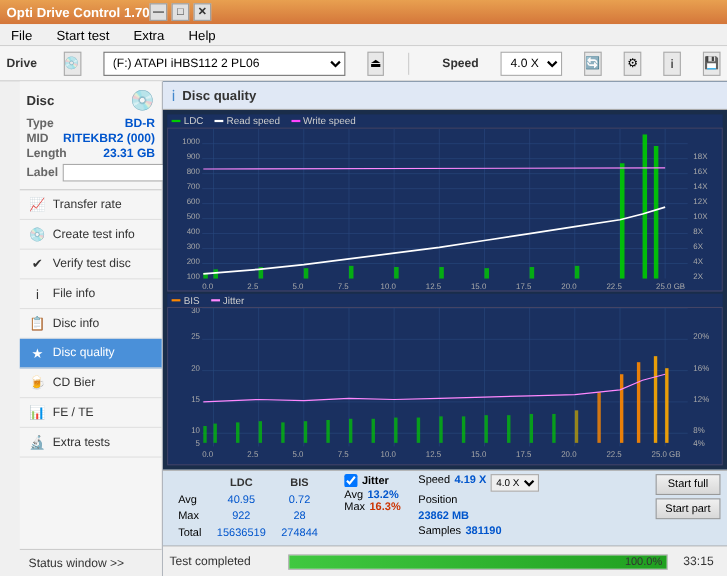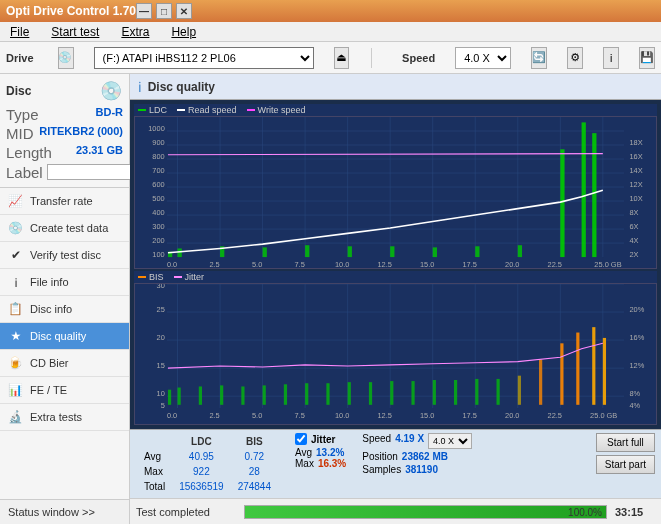--- a/index.html
+++ b/index.html
@@ -31,21 +31,21 @@
     
     .menubar {
       background: #f0f0f0;
       border-bottom: 1px solid #ccc;
       height: 20px;
       display: flex;
       align-items: center;
       padding: 0 4px;
       gap: 10px;
     }
-    .menubar-item { cursor: pointer; padding: 2px 6px; font-size: 12px; text-decoration: underline; }
+    .menubar-item { cursor: pointer; padding: 2px 6px; font-size: 12px; }
 
     
     .drive-toolbar {
       background: #f5f5f5;
       border-bottom: 1px solid #ccc;
       height: 32px;
       display: flex;
       align-items: center;
       padding: 0 6px;
       gap: 20px;
@@ -84,37 +84,38 @@
     }
 
     
     .sidebar {
       width: 130px;
       background: #f5f5f5;
       border-right: 1px solid #ccc;
       display: flex;
       flex-direction: column;
       flex-shrink: 0;
+      margin-left: 18px;
     }
 
     
     .disc-panel {
       padding: 6px;
       border-bottom: 1px solid #ccc;
     }
     .disc-header {
       display: flex;
       align-items: center;
       justify-content: space-between;
       margin-bottom: 4px;
     }
     .disc-title { font-weight: bold; font-size: 12px; color: #333; }
     .disc-icon { font-size: 18px; color: #666; }
     .disc-row { display: flex; justify-content: space-between; margin-bottom: 2px; }
-    .disc-row-label { color: #666; font-size: 15px; }
+    .disc-row-label { color: #666; font-size: 11px; font-weight: bold; }
     .disc-row-value { color: #0055cc; font-size: 11px; font-weight: bold; }
     .label-row { display: flex; align-items: center; gap: 4px; margin-top: 2px; }
     .label-input {
       width: 100px; height: 16px;
       border: 1px solid #aaa;
       font-size: 10px;
       padding: 0 2px;
     }
     .label-btn {
       width: 18px; height: 18px;
@@ -258,21 +259,21 @@
       background: linear-gradient(to right, #40c840, #20a020);
     }
     .progress-text {
       font-size: 10px;
       color: #333;
       position: absolute;
       right: 4px;
       top: 50%;
       transform: translateY(-50%);
     }
-    .time-text { font-size: 11px; color: #333; font-weight: bold; min-width: 40px; text-align: left; }
+    .time-text { font-size: 11px; color: #333; font-weight: normal; min-width: 40px; text-align: center; }
 
     .separator { width: 1px; height: 20px; background: #ccc; margin: 0 2px; }
   </style>
 </head>
 <body>
 
 <div class="titlebar">
   <span>Opti Drive Control 1.70</span>
   <div class="titlebar-controls">
     <div class="titlebar-btn">—</div>
@@ -333,21 +334,21 @@
         <div class="label-btn">🔍</div>
       </div>
     </div>
 
     <div class="nav-item">
       <span class="nav-icon">📈</span>
       <span>Transfer rate</span>
     </div>
     <div class="nav-item">
       <span class="nav-icon">💿</span>
-      <span>Create test data</span>
+      <span>Create test info</span>
     </div>
     <div class="nav-item">
       <span class="nav-icon">✔</span>
       <span>Verify test disc</span>
     </div>
     <div class="nav-item">
       <span class="nav-icon">ℹ</span>
       <span>File info</span>
     </div>
     <div class="nav-item">
@@ -610,21 +611,21 @@
       </div>
 
       <div style="display:flex; flex-direction:column; margin-left:8px;">
         <div style="display:flex; gap:4px; margin-bottom:2px;">
           <span style="font-size:10px;">Speed</span>
           <span style="color:#0055cc; font-size:10px; font-weight:bold;">4.19 X</span>
           <select style="height:16px; font-size:9px; border:1px solid #aaa;">
             <option>4.0 X</option>
           </select>
         </div>
-        <div style="display:flex; gap:4px; margin-bottom:2px;">
+        <div style="display:flex; gap:4px; margin-bottom:2px;flex-direction:column;">
           <span style="font-size:10px;">Position</span>
           <span style="color:#0055cc; font-size:10px; font-weight:bold;">23862 MB</span>
         </div>
         <div style="display:flex; gap:4px;">
           <span style="font-size:10px;">Samples</span>
           <span style="color:#0055cc; font-size:10px; font-weight:bold;">381190</span>
         </div>
       </div>
 
       <div class="start-buttons">

